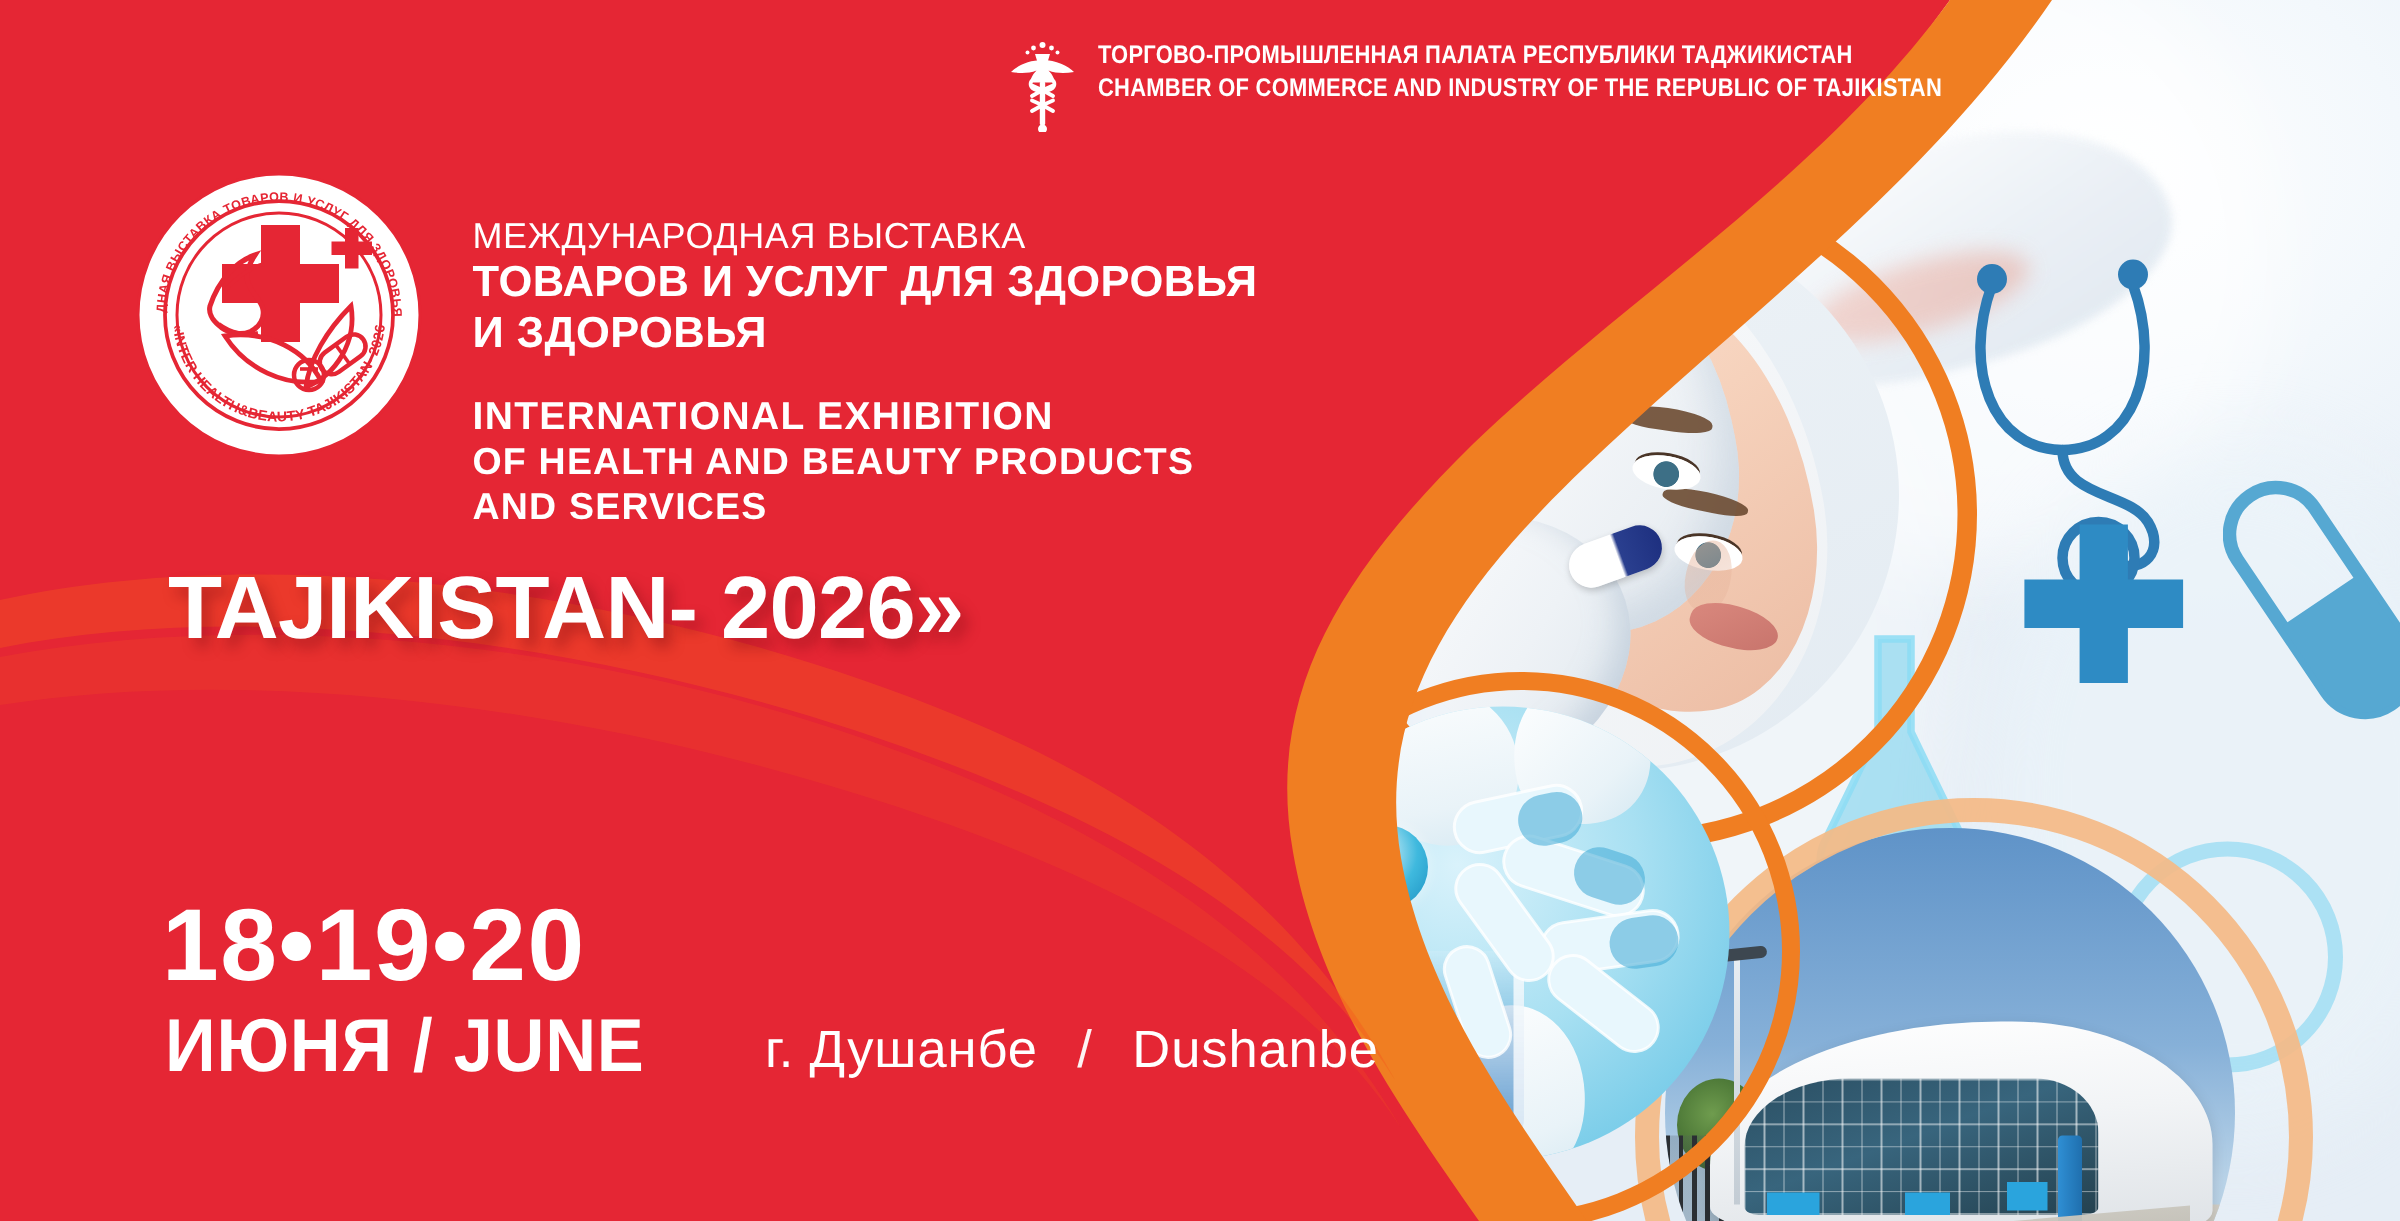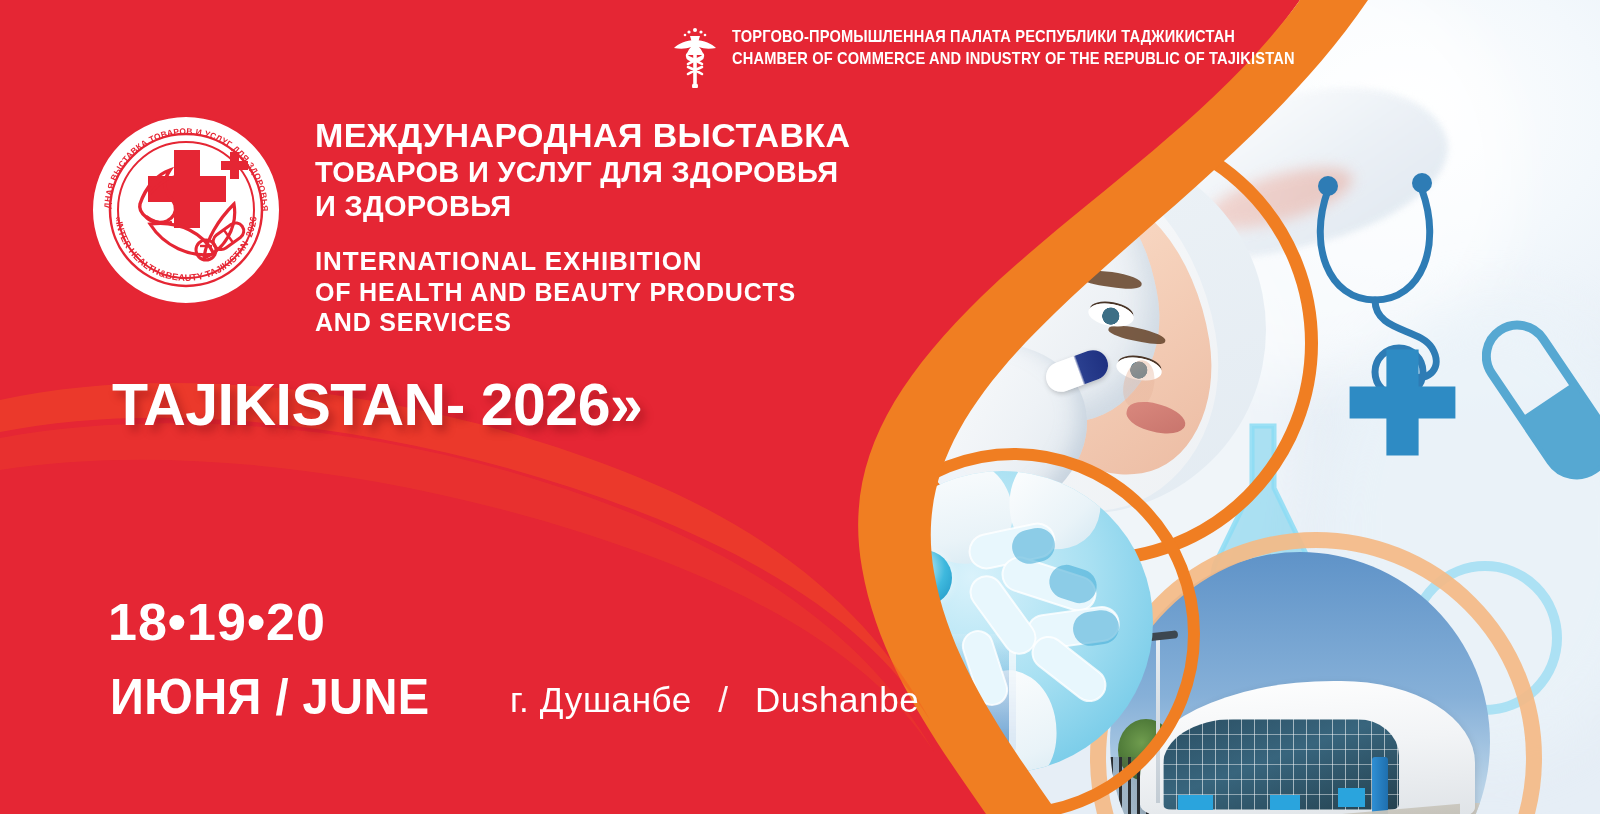--- a/index.html
+++ b/index.html
@@ -224,36 +224,36 @@
     font-family:"Liberation Sans Narrow","Liberation Sans",sans-serif;
     font-weight:700;letter-spacing:.2px;white-space:nowrap;
     transform:scaleX(.86);transform-origin:left center;
   }
   .cci-ru{font-size:17px;}
   .cci-en{font-size:17px;}
 
   .logo-emblem{position:absolute;left:88px;top:112px;width:196px;height:196px;}
 
   .head-block{position:absolute;left:315px;top:116px;color:#fff;}
-  .h-ru1{font-size:34px;font-weight:700;letter-spacing:.4px;line-height:1.17;}
+  .h-ru1{font-size:24px;font-weight:400;letter-spacing:.4px;line-height:1.17;margin-top:28px;}
   .h-ru2{font-size:29px;font-weight:700;letter-spacing:.3px;line-height:1.17;}
   .h-gap{height:22px;}
   .h-en1{font-size:26px;font-weight:800;letter-spacing:.9px;line-height:1.2;}
   .h-en2{font-size:25px;font-weight:700;letter-spacing:.8px;line-height:1.2;}
 
   .title{
     position:absolute;left:86px;top:372px;color:#fff;width:820px;
     font-weight:800;font-size:57px;line-height:1.12;letter-spacing:-.5px;
     text-shadow:5px 6px 9px rgba(120,10,18,.40);
   }
   .title .l2{padding-left:26px;font-size:59px;}
 
   .dates{
     position:absolute;left:108px;top:596px;color:#fff;
-    font-weight:800;font-size:52px;letter-spacing:1px;line-height:1;
+    font-weight:800;font-size:68px;letter-spacing:1px;line-height:1;
   }
   .month{
     position:absolute;left:110px;top:672px;color:#fff;
     font-family:"Liberation Sans Narrow","Liberation Sans",sans-serif;
     font-weight:800;font-size:50px;letter-spacing:.5px;line-height:1;
     transform:scaleX(.94);transform-origin:left center;
   }
   .city{
     position:absolute;left:510px;top:680px;color:#fff;
     font-size:35px;font-weight:400;letter-spacing:.6px;white-space:nowrap;

